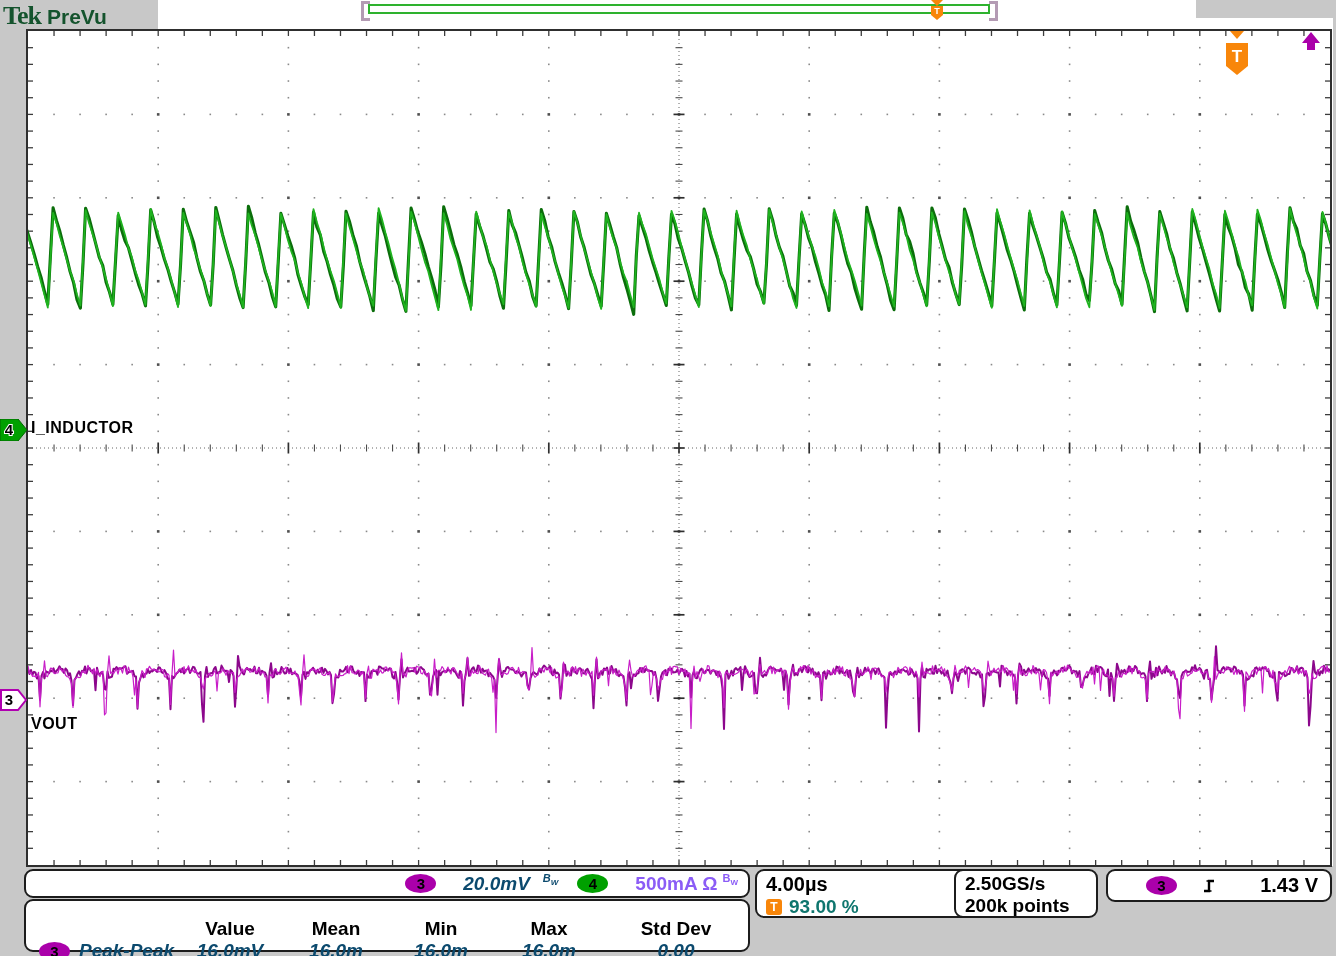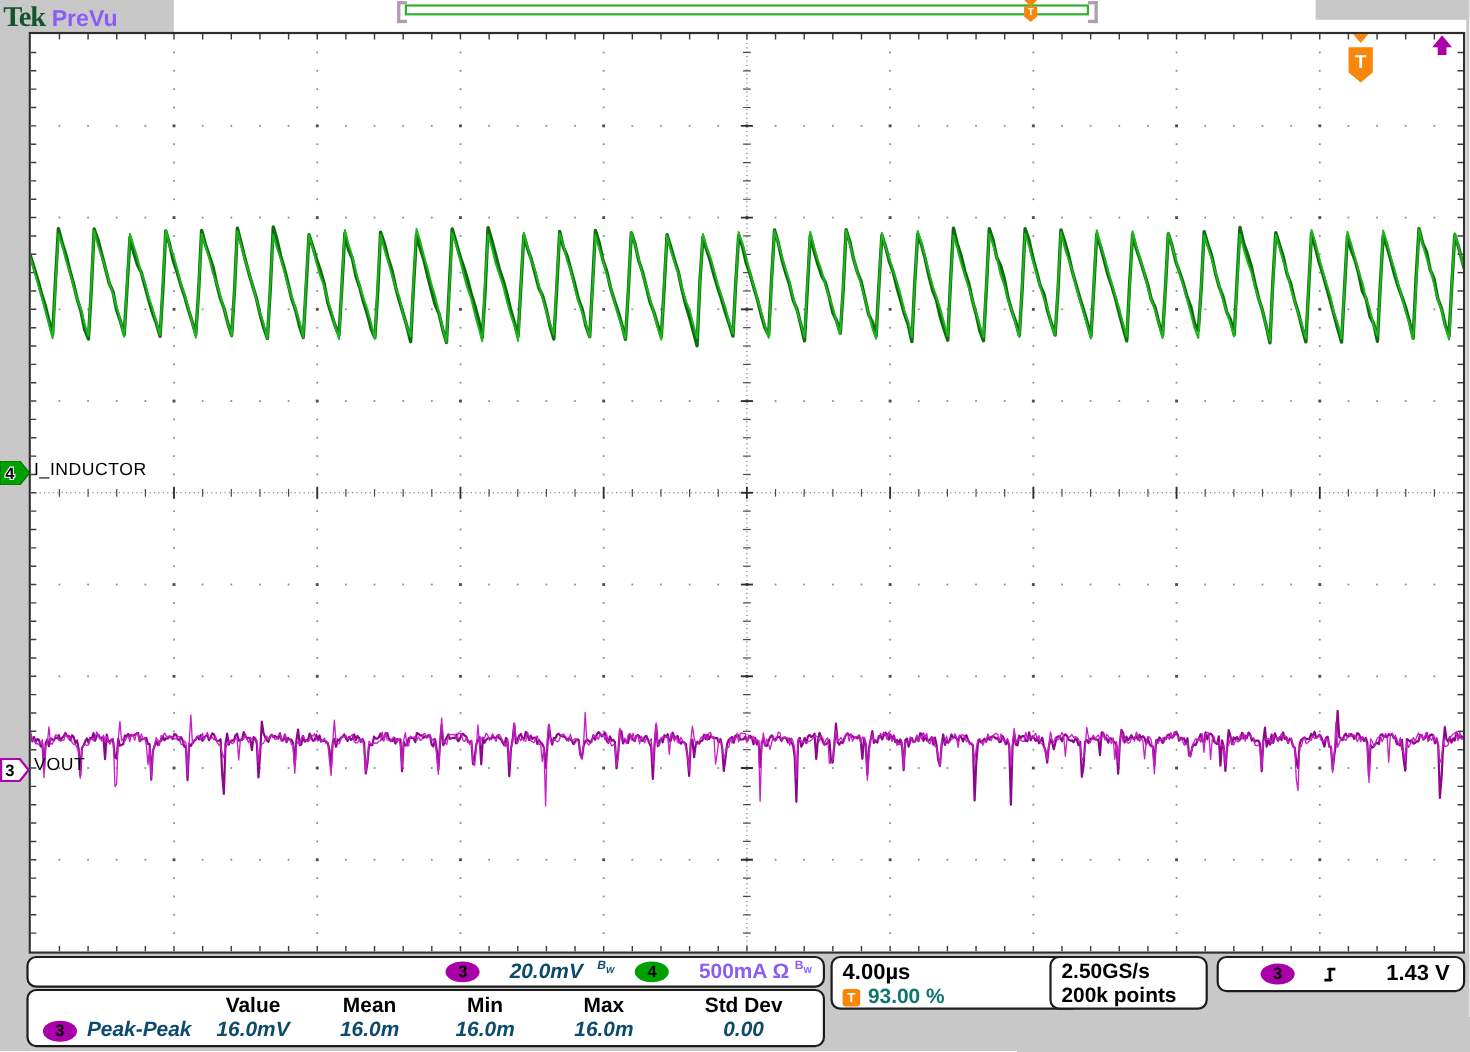--- a/index.html
+++ b/index.html
@@ -2,54 +2,54 @@
 <html><head>
 <meta charset="utf-8">
 <style>
   html,body{margin:0;padding:0;background:#ffffff;}
   body{font-family:"Liberation Sans",sans-serif;}
   .screen{position:relative;width:1336px;height:956px;background:#fff;overflow:hidden;}
   .gray{position:absolute;background:#c8c8c8;}
   
   .logo{position:absolute;left:3px;top:1px;white-space:nowrap;}
   .logo .tek{font-family:"Liberation Serif",serif;font-weight:700;font-size:26px;letter-spacing:-1px;color:#14532d;}
-  .logo .mode{font-family:"Liberation Sans",sans-serif;font-weight:700;font-size:21px;color:#8b5cf6;margin-left:6px;}
+  .logo .mode{font-family:"Liberation Sans",sans-serif;font-weight:700;font-size:21px;color:#14532d;margin-left:6px;}
   
   .acqbar{position:absolute;left:368px;top:4px;width:618px;height:6px;background:#fff;border:2px solid #2eb22e;}
   .brk{position:absolute;top:1px;width:6px;height:14px;border:3px solid #b49bb4;}
   .brk.l{left:361px;border-right:none;}
   .brk.r{left:989px;border-left:none;}
   .miniflag{position:absolute;left:928px;top:0px;}
   
   #grat{position:absolute;left:26px;top:29px;width:1302px;height:834px;background:#fff;border:2px solid #2e2e2e;}
   #plot{position:absolute;left:0;top:0;}
   .overlaysvg{position:absolute;}
   .chmark{position:absolute;left:0px;}
-  .chlabel{position:absolute;left:31px;font-weight:400;font-size:16px;color:#000;letter-spacing:0.5px;white-space:nowrap;}
+  .chlabel{position:absolute;left:31px;font-weight:700;font-size:16px;color:#000;letter-spacing:0.5px;white-space:nowrap;}
   
   .panelbg{position:absolute;left:0;top:866px;width:1336px;height:90px;background:#c8c8c8;}
   .rbox{position:absolute;background:#fff;border:2px solid #1c1c1c;border-radius:9px;box-sizing:border-box;}
   .badge{display:inline-block;width:31px;height:19px;border-radius:50%;color:#000;font-weight:700;font-size:15px;line-height:19px;text-align:center;flex:0 0 auto;}
   .badge.m{background:#aa00aa;}
   .badge.g{background:#00a000;}
   .mg{color:#0c4a6e;font-weight:700;font-style:italic;}
   .gn{color:#8b5cf6;font-weight:700;}
   .bk{color:#000;font-weight:700;}
   .og{color:#0f766e;font-weight:700;}
   .bw{font-size:11px;font-weight:700;position:relative;top:-4px;}
   .bw sub{font-size:8px;}
   #box-ch{left:24px;top:869px;width:726px;height:29px;display:flex;align-items:center;justify-content:flex-end;gap:13px;padding-right:10px;font-size:19px;}
   #box-horiz{left:755px;top:869px;width:228px;height:49px;padding:2px 0 0 9px;font-size:20px;line-height:22px;}
   #box-acq{left:954px;top:869px;width:144px;height:49px;padding:2px 0 0 9px;font-size:19px;line-height:22px;}
   #box-trig{left:1106px;top:869px;width:226px;height:33px;display:flex;align-items:center;font-size:20px;}
   #box-meas{left:24px;top:899px;width:726px;height:53px;font-size:19px;}
   .tsq{display:inline-flex;width:16px;height:16px;background:#f8860a;border-radius:3px;color:#fff;font-weight:700;font-size:12px;align-items:center;justify-content:center;margin-right:7px;}
   .hrow2{display:flex;align-items:center;margin-top:1px;}
   .measgrid{display:grid;grid-template-columns:150px 108px 104px 106px 110px 1fr;align-items:center;}
-  .measgrid.hd{margin-top:3px;}
+  .measgrid.hd{margin-top:17px;}
   .measgrid .c{text-align:center;}
   .nameCell{display:flex;align-items:center;gap:9px;padding-left:13px;}
 </style>
 </head>
 <body>
 
 <div class="screen">
 
   <div class="gray" style="left:0;top:0;width:26px;height:956px;"></div>
   <div class="gray" style="left:0;top:0;width:158px;height:30px;"></div>
@@ -1100,21 +1100,21 @@
   <svg class="chmark" style="top:419px;" width="28" height="22" viewBox="0 0 28 22">
     <polygon points="0,0 18,0 27,11 18,22 0,22" fill="#00a000" stroke="#006600" stroke-width="1"></polygon>
     <text x="9" y="16" text-anchor="middle" font-size="15" font-weight="bold" fill="#000" stroke="#ffffff" stroke-width="2" paint-order="stroke">4</text>
   </svg>
   <div class="chlabel" style="top:419px;">I_INDUCTOR</div>
 
   <svg class="chmark" style="top:689px;" width="28" height="22" viewBox="0 0 28 22">
     <polygon points="1,1 18,1 26,11 18,21 1,21" fill="#ffffff" stroke="#b000b0" stroke-width="2"></polygon>
     <text x="9" y="16" text-anchor="middle" font-size="15" font-weight="bold" fill="#000">3</text>
   </svg>
-  <div class="chlabel" style="top:687px;">VOUT</div>
+  <div class="chlabel" style="top:715px;">VOUT</div>
 
   <div class="rbox" id="box-ch">
     <span class="badge m">3</span>
     <span class="mg" style="margin-left:14px;">20.0mV</span>
     <span class="bw mg"><span>B</span><sub>W</sub></span>
     <span class="badge g" style="margin-left:6px;">4</span>
     <span class="gn" style="margin-left:14px;">500mA Ω</span>
     <span class="bw gn" style="margin-left:-8px;"><span>B</span><sub>W</sub></span>
   </div>
 

